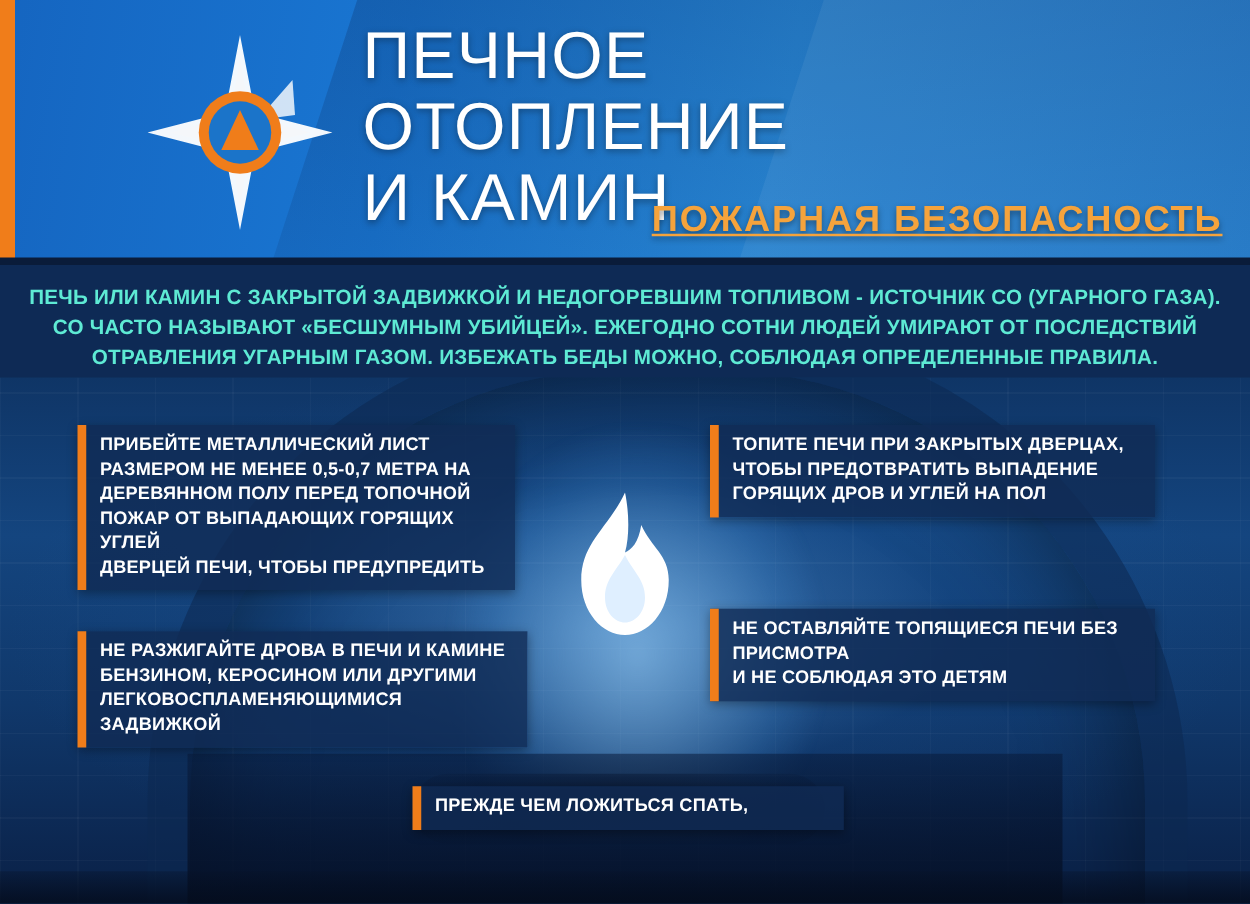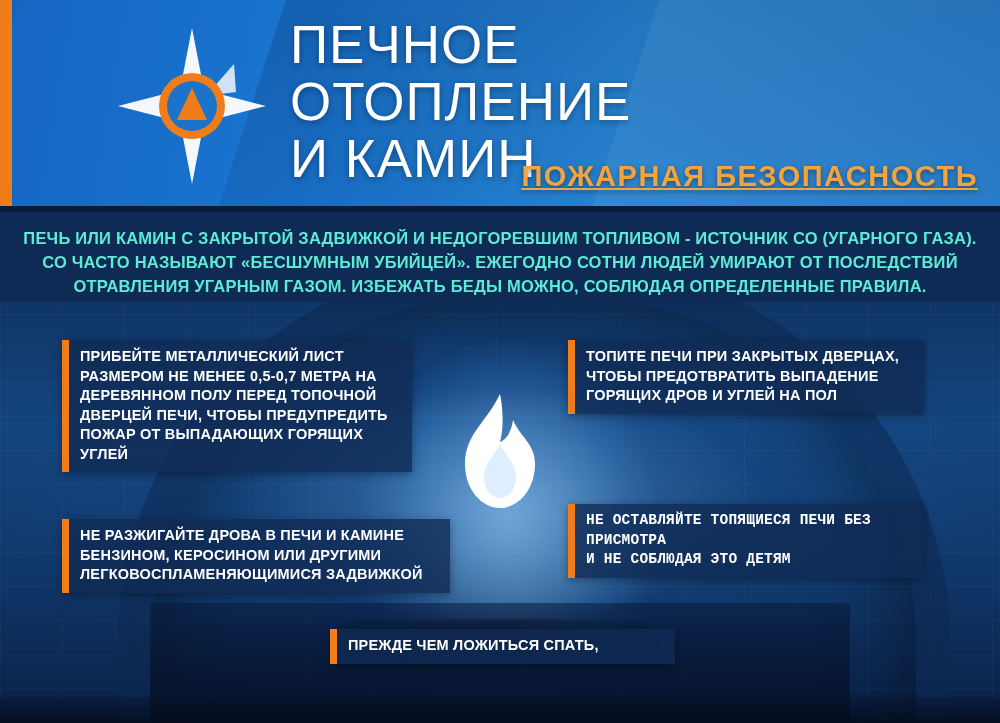--- a/index.html
+++ b/index.html
@@ -171,22 +171,22 @@
     font-weight: bold;
     font-size: 14.5px;
     line-height: 19.5px;
     padding: 7px 12px 8px 11px;
     box-sizing: border-box;
     letter-spacing: .2px;
     box-shadow: 0 2px 8px rgba(0,0,0,.35);
   }
   .tip-1 { left: 62px;  top: 38px;  width: 350px; }
   .tip-2 { left: 568px; top: 38px;  width: 356px; }
-  .tip-3 { left: 62px;  top: 217px; width: 388px; }
-  .tip-4 { left: 568px; top: 202px; width: 356px; font-family: Liberation Mono, monospace; }
+  .tip-3 { left: 62px;  top: 203px; width: 360px; }
+  .tip-4 { left: 568px; top: 185px; width: 356px; }
   .tip-5 { left: 330px; top: 327px; width: 345px; }
 
   .tip div { display:block; }
 
   
   .bottom-strip {
     position: absolute;
     left: 0; bottom: 0;
     width: 1000px; height: 26px;
     background: linear-gradient(180deg, rgba(6,18,40,0.35), rgba(4,12,28,0.85));
@@ -242,22 +242,22 @@
       <svg width="114" height="130" viewBox="0 0 114 130">
         <path d="M57 2 C44 30 22 42 22 72 c0 26 17 44 35 44 s35-18 35-44 C92 52 78 46 70 28 c-2 14-8 20-13 22 C61 36 60 16 57 2 Z" fill="#ffffff"></path>
         <path d="M57 52 c-8 14-16 20-16 34 c0 12 8 20 16 20 s16-8 16-20 c0-14-9-20-16-34 Z" fill="#dfefff"></path>
       </svg>
     </div>
 
     <div class="tip tip-1">
       <div>ПРИБЕЙТЕ МЕТАЛЛИЧЕСКИЙ ЛИСТ</div>
       <div>РАЗМЕРОМ НЕ МЕНЕЕ 0,5-0,7 МЕТРА НА</div>
       <div>ДЕРЕВЯННОМ ПОЛУ ПЕРЕД ТОПОЧНОЙ</div>
+      <div>ПОЖАР ОТ ВЫПАДАЮЩИХ ГОРЯЩИХ УГЛЕЙ</div>
       <div>ДВЕРЦЕЙ ПЕЧИ, ЧТОБЫ ПРЕДУПРЕДИТЬ</div>
-      <div>ПОЖАР ОТ ВЫПАДАЮЩИХ ГОРЯЩИХ УГЛЕЙ</div>
     </div>
 
     <div class="tip tip-2">
       <div>ТОПИТЕ ПЕЧИ ПРИ ЗАКРЫТЫХ ДВЕРЦАХ,</div>
       <div>ЧТОБЫ ПРЕДОТВРАТИТЬ ВЫПАДЕНИЕ</div>
       <div>ГОРЯЩИХ ДРОВ И УГЛЕЙ НА ПОЛ</div>
     </div>
 
     <div class="tip tip-3">
       <div>НЕ РАЗЖИГАЙТЕ ДРОВА В ПЕЧИ И КАМИНЕ</div>

